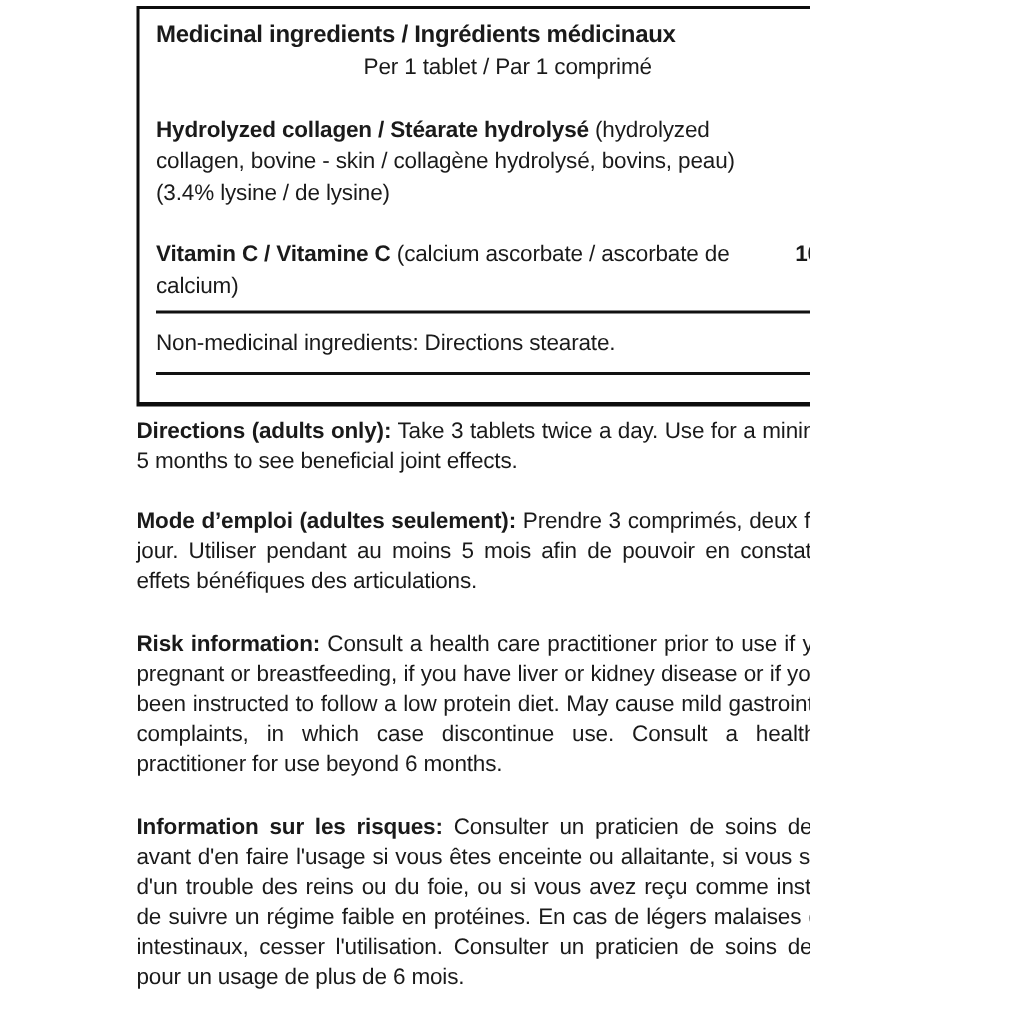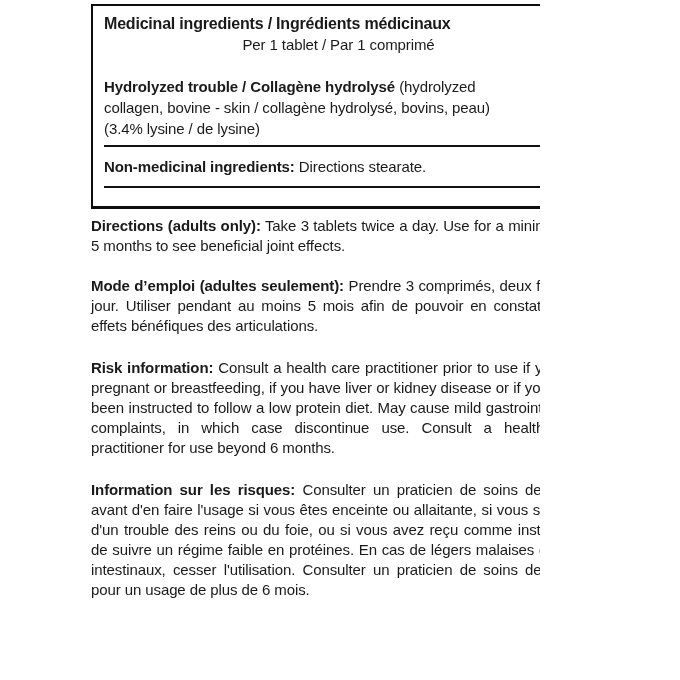--- a/index.html
+++ b/index.html
@@ -67,21 +67,21 @@
     border-top: 2px solid #111111;
     margin: 6px 0 9px 0;
   }
   .panel hr.second { margin-top: 9px; }
   .nm {
     margin: 0;
     font-size: 15px;
     line-height: 21px;
     letter-spacing: -0.1px;
   }
-  .nm b { font-weight: bold; }
+  .nm b { font-weight: normal; }
   
   .sec {
     margin: 0;
     font-size: 15px;
     line-height: 20px;
     letter-spacing: -0.1px;
     text-align: justify;
   }
   .sec b { font-weight: bold; }
   .sec.mt7  { margin-top: 7px; }
@@ -92,24 +92,28 @@
 <body>
 
 <div class="sheet">
   <div class="label-col">
 
     <div class="panel">
       <div class="panel-title">Medicinal ingredients / Ingrédients médicinaux</div>
       <div class="panel-serving">Per 1 tablet / Par 1 comprimé</div>
 
       <div class="ing-row first">
-        <div class="ing-name"><b>Hydrolyzed trouble / Collagène hydrolysé</b><span> (hydrolyzed collagen, bovine - skin / collagène hydrolysé, bovins, peau) (3.4% lysine / de lysine)</span></div>
+        <div class="ing-name"><b>Hydrolyzed collagen / Stéarate hydrolysé</b><span> (hydrolyzed collagen, bovine - skin / collagène hydrolysé, bovins, peau) (3.4% lysine / de lysine)</span></div>
         <div class="ing-amount">2 g</div>
       </div>
 
+      <div class="ing-row second">
+        <div class="ing-name"><b>Vitamin C / Vitamine C</b><span> (calcium ascorbate / ascorbate de calcium)</span></div>
+        <div class="ing-amount">10 mg</div>
+      </div>
 
       <hr>
       <p class="nm"><b>Non-medicinal ingredients:</b><span> Directions stearate.</span></p>
       <hr class="second">
     </div>
 
     <p class="sec mt7"><b>Directions (adults only):</b><span> Take 3 tablets twice a day. Use for a minimum of 5 months to see beneficial joint effects.</span></p>
 
     <p class="sec mt20"><b>Mode d’emploi (adultes seulement):</b><span> Prendre 3 comprimés, deux fois par jour. Utiliser pendant au moins 5 mois afin de pouvoir en constater des effets bénéfiques des articulations.</span></p>
 

